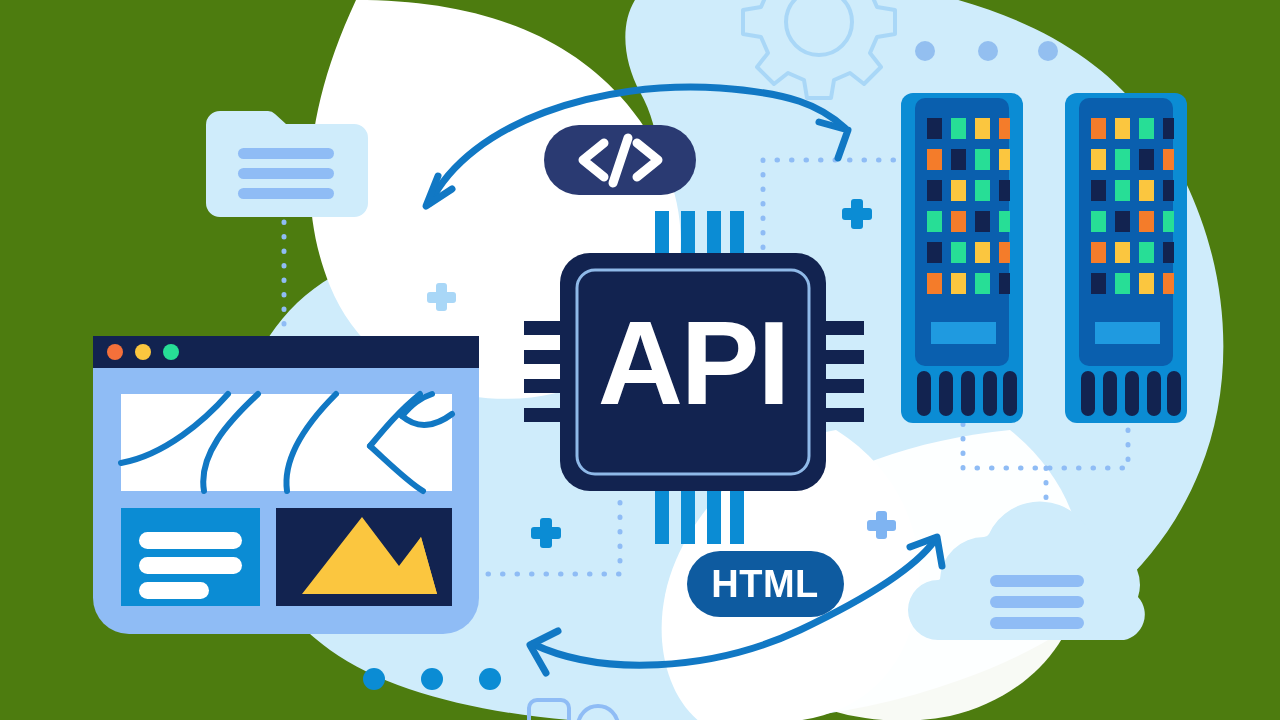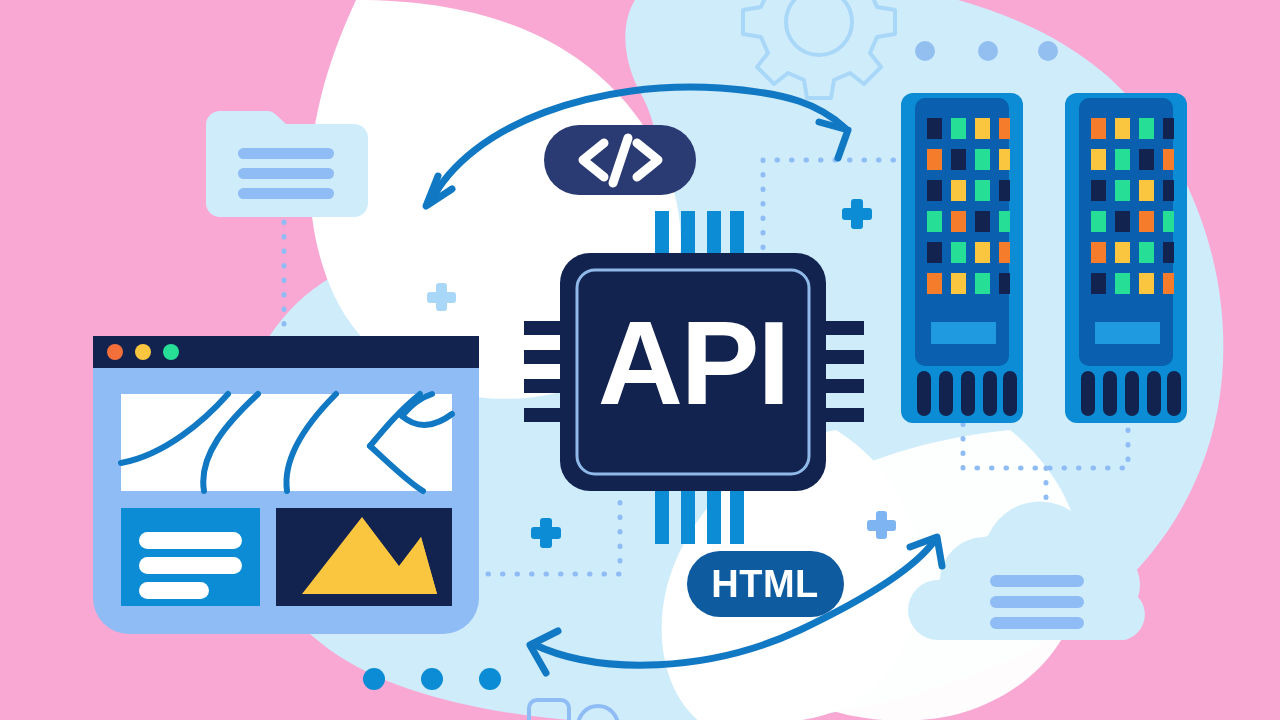--- a/index.html
+++ b/index.html
@@ -20,21 +20,21 @@
   }
   .pill-label {
     font-family:"Liberation Sans", sans-serif;
     font-weight:bold;
     fill:#ffffff;
   }
 </style>
 </head>
 <body>
 
-<div id="stage" style="background: #f9a8d4;">
+<div id="stage" style="background: #4d7c0f;">
 
   <svg class="layer" viewBox="0 0 1280 720">
     <path id="blob-path" d="M 700,-30
          C 905,-30 1060,10 1140,110
          C 1225,215 1245,360 1200,470
          C 1160,570 1075,640 960,680
          C 860,716 760,726 650,724
          C 520,722 400,700 330,650
          C 250,592 222,500 240,410
          C 256,330 310,272 395,252

